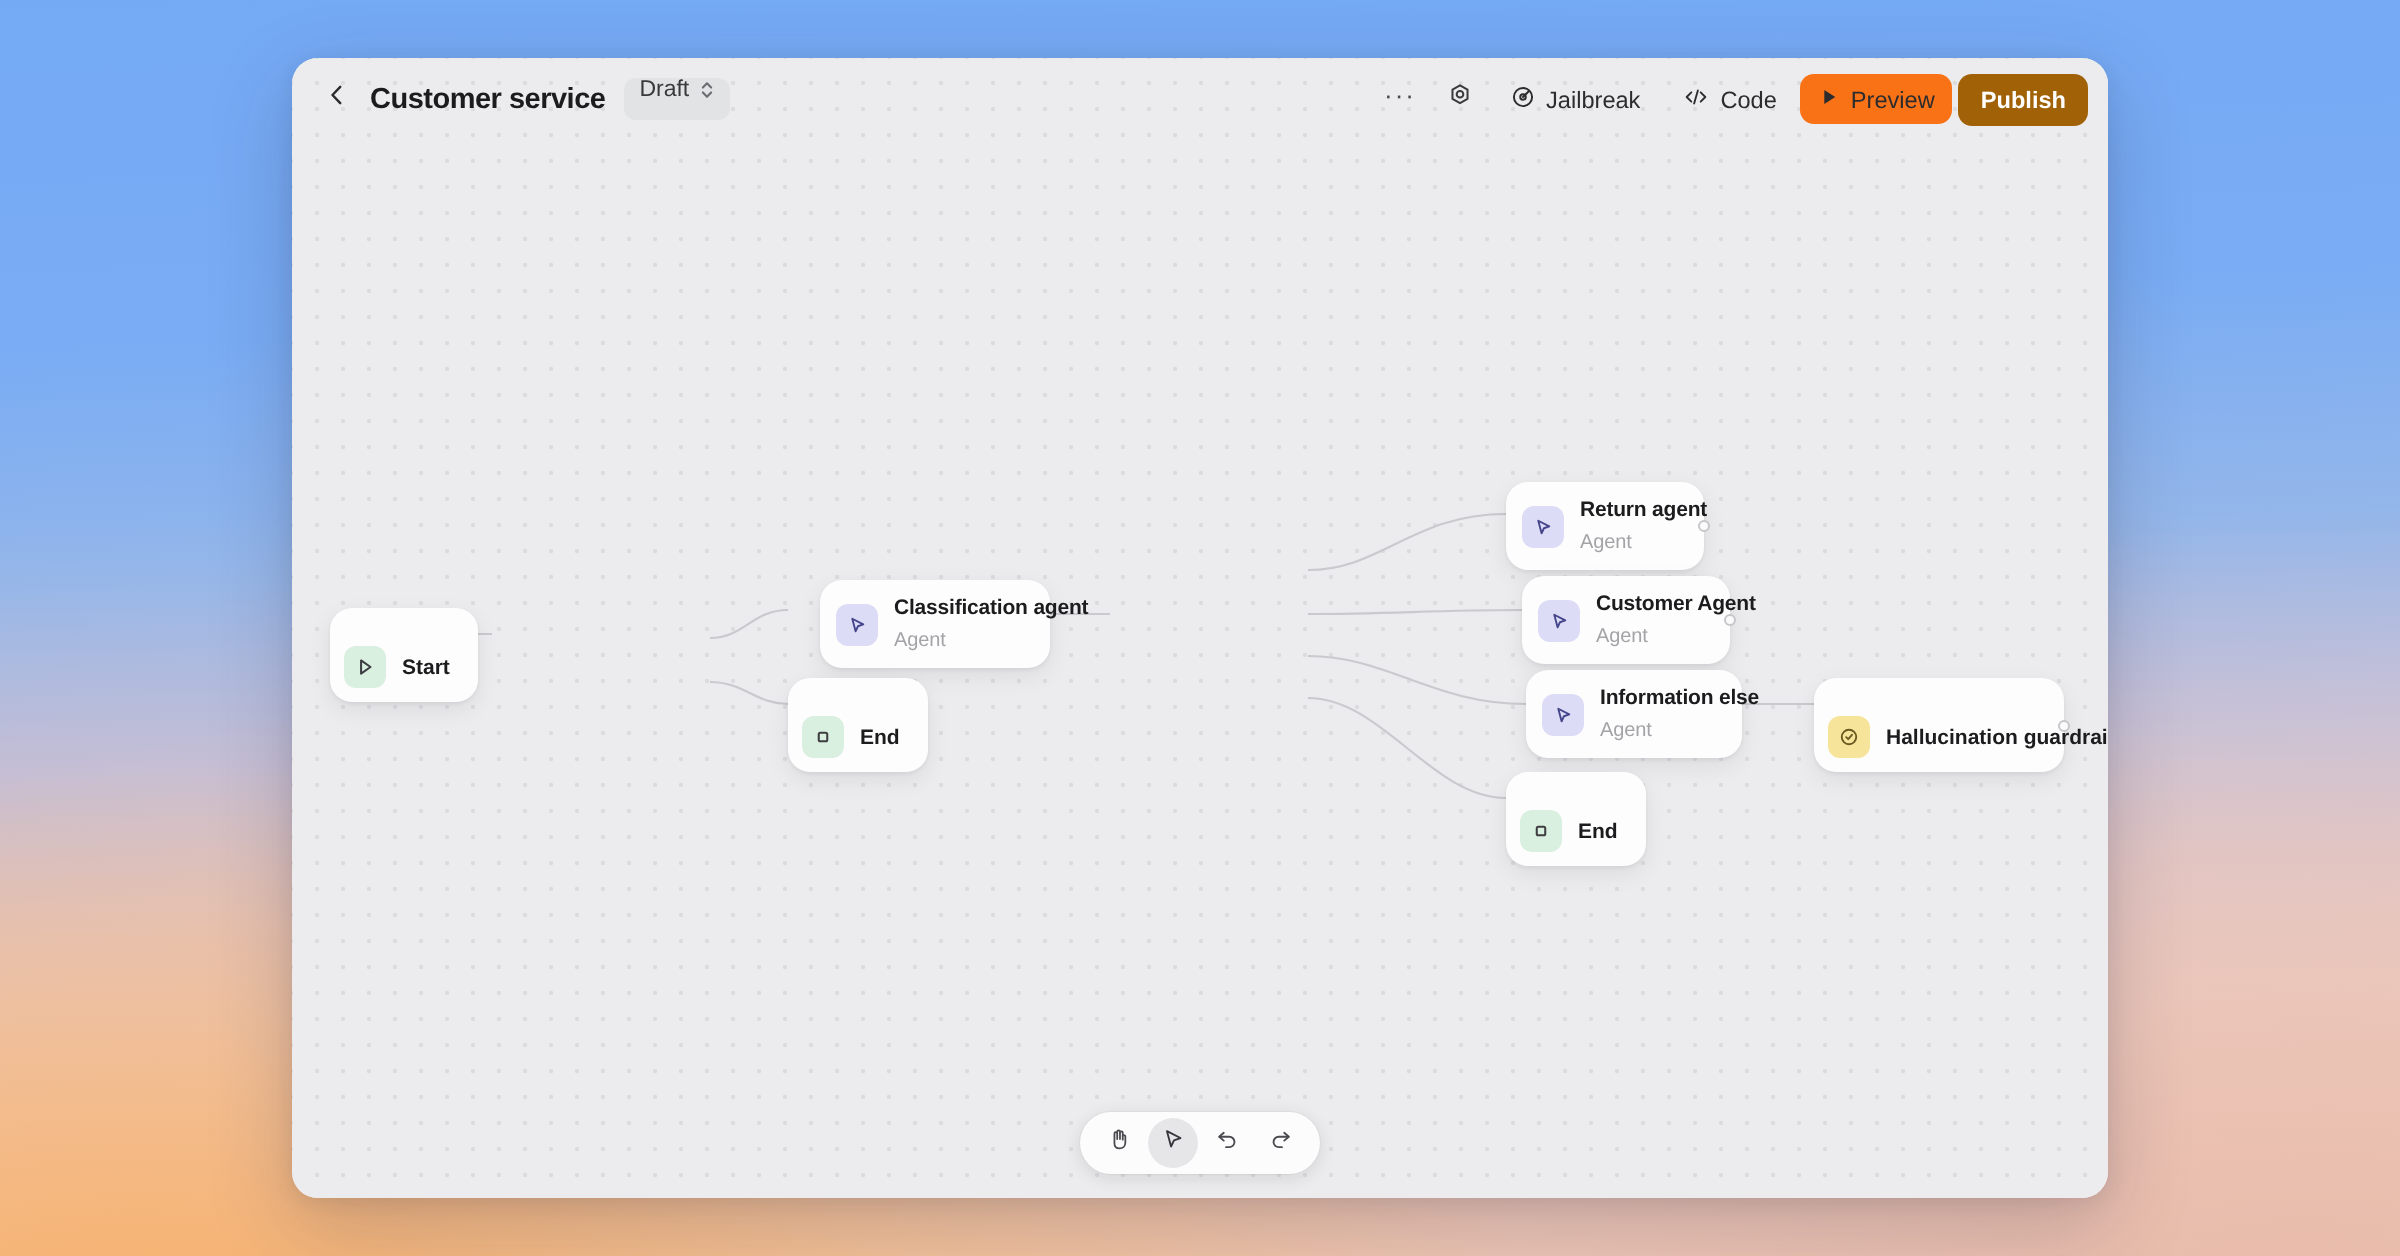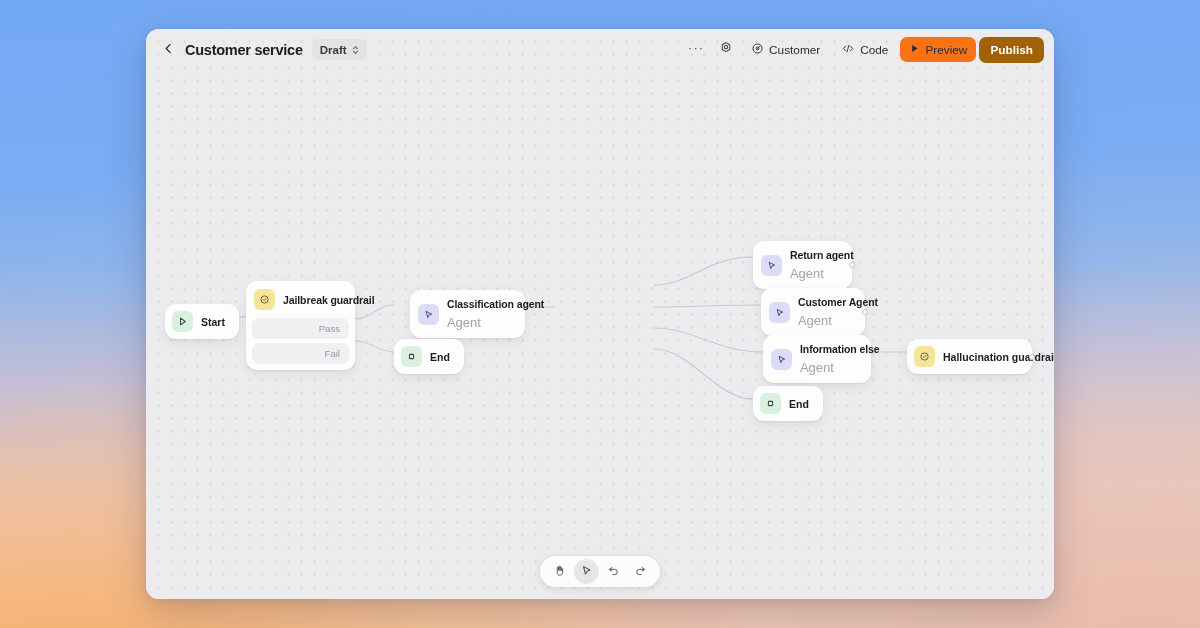--- a/index.html
+++ b/index.html
@@ -45,25 +45,25 @@
   }
   .title {
     font-size: 14.5px; font-weight: 700; color: #1c1c1e;
     letter-spacing: -0.25px;
     margin-left: 7px;
     white-space: nowrap;
   }
   .status-chip {
     margin-left: 9px;
     height: 21px;
-    display: flex; align-items: center; gap: 4px;
+    display: flex; align-items: flex-start; gap: 4px;
     padding: 0 7px 0 8px;
     background: #e2e3e5;
     border-radius: 6px;
-    font-size: 11.5px; color: #3a3a3d; font-weight: 700;
+    font-size: 11.5px; color: #3a3a3d; font-weight: 400;
     cursor: pointer;
     white-space: nowrap;
   }
   .chip-caret { display: flex; flex-direction: column; line-height: 0; color: #6d6d72; }
 
   .header-right {
     margin-left: auto;
     display: flex; align-items: center; gap: 3px;
   }
   .hbtn {
@@ -101,32 +101,32 @@
     background: #fdfdfd;
     border-radius: 11px;
     box-shadow: 0 1px 2px rgba(20,20,30,0.06), 0 4px 12px rgba(20,20,30,0.07);
     z-index: 10;
     cursor: pointer;
   }
   .node-head {
     display: flex; align-items: center; gap: 8px;
     padding: 8px 11px 8px 8px;
   }
-  .node.simple .node-head { padding: 7px 14px 7px 7px; }
+  .node.simple .node-head { padding: 19px 14px 7px 7px; }
   .badge {
     width: 21px; height: 21px; flex: 0 0 auto;
     border-radius: 6px;
     display: flex; align-items: center; justify-content: center;
   }
   .badge.green { background: #d9efdf; }
   .badge.purple { background: #dcdcf7; }
   .badge.yellow { background: #f7e49b; }
   .node-text { display: flex; flex-direction: column; gap: 5px; min-width: 0; }
   .node-title { font-size: 10.5px; font-weight: 700; color: #1c1c1e; letter-spacing: -0.1px; white-space: nowrap; }
-  .node-sub { font-size: 13px; color: #a3a3a8; letter-spacing: -0.05px; white-space: nowrap; }
+  .node-sub { font-size: 10px; color: #a3a3a8; letter-spacing: -0.05px; white-space: nowrap; }
   .node-label-plain { font-size: 10.5px; font-weight: 700; color: #1c1c1e; white-space: nowrap; }
 
   .rows { padding: 0 6px 6px 6px; display: flex; flex-direction: column; gap: 4px; }
   .row {
     height: 21px;
     background: #f0f0f2;
     border-radius: 7px;
     display: flex; align-items: center; justify-content: flex-end;
     padding-right: 9px;
     font-size: 9.6px; color: #98989e;
@@ -199,35 +199,20 @@
       <div class="node-head">
         <span class="badge green">
           <svg width="11" height="11" viewBox="0 0 14 14" fill="none" stroke="#3e3e42" stroke-width="1.3" stroke-linejoin="round">
             <path d="M4.5 2.8 L10.5 7 L4.5 11.2 Z"></path>
           </svg>
         </span>
         <span class="node-label-plain">Start</span>
       </div>
     </div>
 
-    <div class="node" style="left:100px; top:252px; width:109px;">
-      <div class="node-head">
-        <span class="badge yellow">
-          <svg width="11" height="11" viewBox="0 0 14 14" fill="none" stroke="#6a5a20" stroke-width="1.2">
-            <circle cx="7" cy="7" r="4.6"></circle>
-              <path d="M5.2 7.1 L6.5 8.4 L8.9 5.6" stroke-linecap="round" stroke-linejoin="round"></path>
-          </svg>
-        </span>
-        <span class="node-title">Jailbreak guardrail</span>
-      </div>
-      <div class="rows">
-        <div class="row">Pass</div>
-        <div class="row">Fail</div>
-      </div>
-    </div>
 
     <div class="node" style="left:264px; top:261px; width:115px;">
       <div class="node-head">
         <span class="badge purple">
           <svg width="11" height="11" viewBox="0 0 14 14" fill="none" stroke="#45458c" stroke-width="1.2" stroke-linejoin="round">
             <path d="M4 3 L11 6.6 L7.6 7.8 L6.1 11 Z"></path>
           </svg>
         </span>
         <span class="node-text">
           <span class="node-title">Classification agent</span>
@@ -382,21 +367,21 @@
         </span>
       </div>
       <div class="hbtn">
         <span>
           <svg width="13" height="13" viewBox="0 0 16 16" fill="none" stroke="#2c2c2e" stroke-width="1.2">
             <circle cx="8" cy="8" r="5.6"></circle>
             <path d="M8 8 L11.4 4.6" stroke-linecap="round"></path>
             <circle cx="8" cy="8" r="1.7"></circle>
           </svg>
         </span>
-        <span>Customer</span>
+        <span>Jailbreak</span>
       </div>
       <div class="hbtn">
         <span>
           <svg width="14" height="13" viewBox="0 0 18 16" fill="none" stroke="#2c2c2e" stroke-width="1.2" stroke-linecap="round" stroke-linejoin="round">
             <path d="M6 5 L3 8 L6 11"></path>
               <path d="M12 5 L15 8 L12 11"></path>
               <path d="M10.2 3.8 L7.8 12.2"></path>
           </svg>
         </span>
         <span>Code</span>

